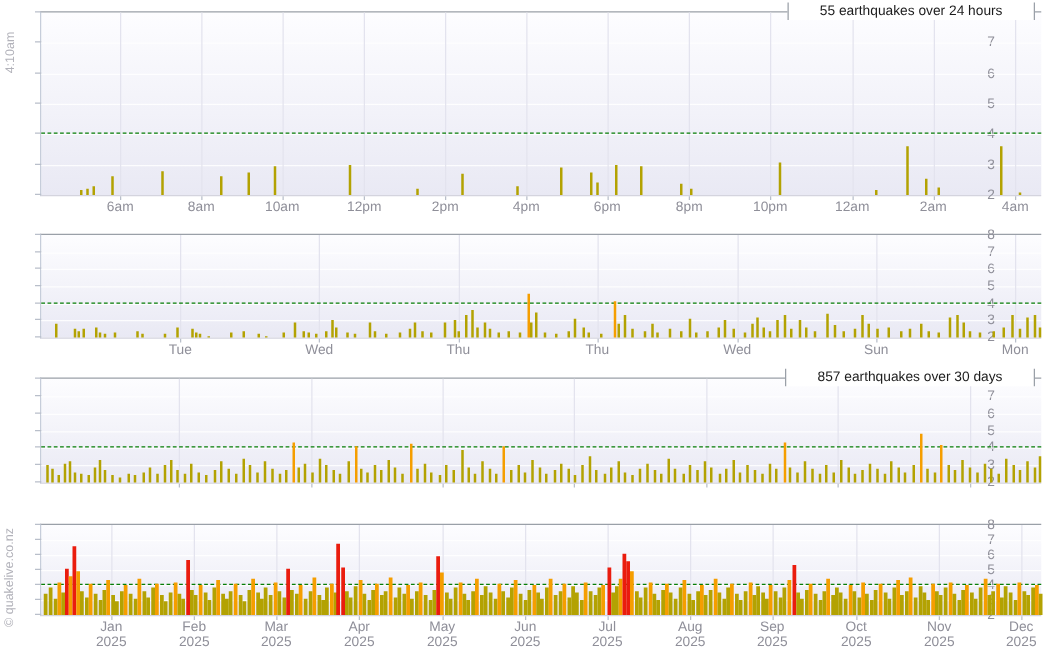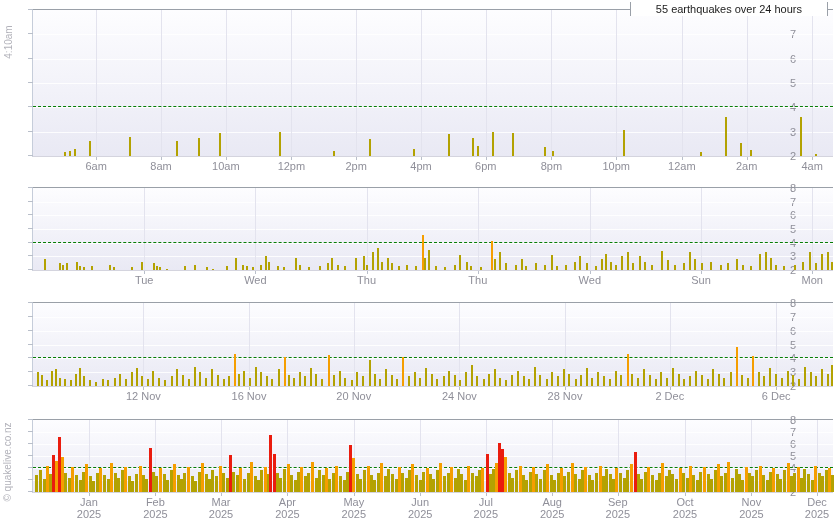--- a/index.html
+++ b/index.html
@@ -292,20 +292,21 @@
       <div class="bar" title="M2.4" style="left: 95.1%; height: 6.66667%; background: rgb(179, 162, 2);"></div>
       <div class="bar" title="M2.6" style="left: 96.1%; height: 10%; background: rgb(179, 162, 2);"></div>
       <div class="bar" title="M3.3" style="left: 97%; height: 21.6667%; background: rgb(179, 162, 2);"></div>
       <div class="bar" title="M2.5" style="left: 97.7%; height: 8.33333%; background: rgb(179, 162, 2);"></div>
       <div class="bar" title="M3.2" style="left: 98.5%; height: 20%; background: rgb(179, 162, 2);"></div>
       <div class="bar" title="M3.3" style="left: 99.2%; height: 21.6667%; background: rgb(179, 162, 2);"></div>
       <div class="bar" title="M2.6" style="left: 99.7%; height: 10%; background: rgb(179, 162, 2);"></div>
     </section>
 
   <section class="chart c3">
+    <div class="ctitle">857 earthquakes over 30 days</div>
   <div class="ylab" style="top: 0%;">8</div>
       <div class="ytick" style="top: calc(0% - 1px);"></div>
       <div class="ylab" style="top: 16.6667%;">7</div>
       <div class="ytick" style="top: calc(16.6667% - 1px);"></div>
       <div class="hgrid" style="top: 16.6667%;"></div>
       <div class="ylab" style="top: 33.3333%;">6</div>
       <div class="ytick" style="top: calc(33.3333% - 1px);"></div>
       <div class="hgrid" style="top: 33.3333%;"></div>
       <div class="ylab" style="top: 50%;">5</div>
       <div class="ytick" style="top: calc(50% - 1px);"></div>
@@ -325,29 +326,20 @@
       <div class="vgrid" style="left: 40.1%;"></div>
       <div class="xtick" style="left: 40.1%;"></div>
       <div class="vgrid" style="left: 53.3%;"></div>
       <div class="xtick" style="left: 53.3%;"></div>
       <div class="vgrid" style="left: 66.5%;"></div>
       <div class="xtick" style="left: 66.5%;"></div>
       <div class="vgrid" style="left: 79.6%;"></div>
       <div class="xtick" style="left: 79.6%;"></div>
       <div class="vgrid" style="left: 92.9%;"></div>
       <div class="xtick" style="left: 92.9%;"></div>
-      <div class="xlabels">
-        <div class="xl" style="left: 13.8%;">12 Nov</div>
-        <div class="xl" style="left: 27%;">16 Nov</div>
-        <div class="xl" style="left: 40.1%;">20 Nov</div>
-        <div class="xl" style="left: 53.3%;">24 Nov</div>
-        <div class="xl" style="left: 66.5%;">28 Nov</div>
-        <div class="xl" style="left: 79.6%;">2 Dec</div>
-        <div class="xl" style="left: 92.9%;">6 Dec</div>
-      </div>
       <div class="threshold" style="bottom: 33.3333%; border-top-color: rgb(6, 125, 6);"></div>
       <div class="bar" title="M3" style="left: 0.5%; height: 16.6667%; background: rgb(179, 162, 2);"></div>
       <div class="bar" title="M2.8" style="left: 1%; height: 13.3333%; background: rgb(179, 162, 2);"></div>
       <div class="bar" title="M2.4" style="left: 1.6%; height: 6.66667%; background: rgb(179, 162, 2);"></div>
       <div class="bar" title="M3.1" style="left: 2.3%; height: 18.3333%; background: rgb(179, 162, 2);"></div>
       <div class="bar" title="M3.2" style="left: 2.8%; height: 20%; background: rgb(179, 162, 2);"></div>
       <div class="bar" title="M2.6" style="left: 3.3%; height: 10%; background: rgb(179, 162, 2);"></div>
       <div class="bar" title="M2.5" style="left: 3.9%; height: 8.33333%; background: rgb(179, 162, 2);"></div>
       <div class="bar" title="M2.4" style="left: 4.6%; height: 6.66667%; background: rgb(179, 162, 2);"></div>
       <div class="bar" title="M2.9" style="left: 5.2%; height: 15%; background: rgb(179, 162, 2);"></div>

